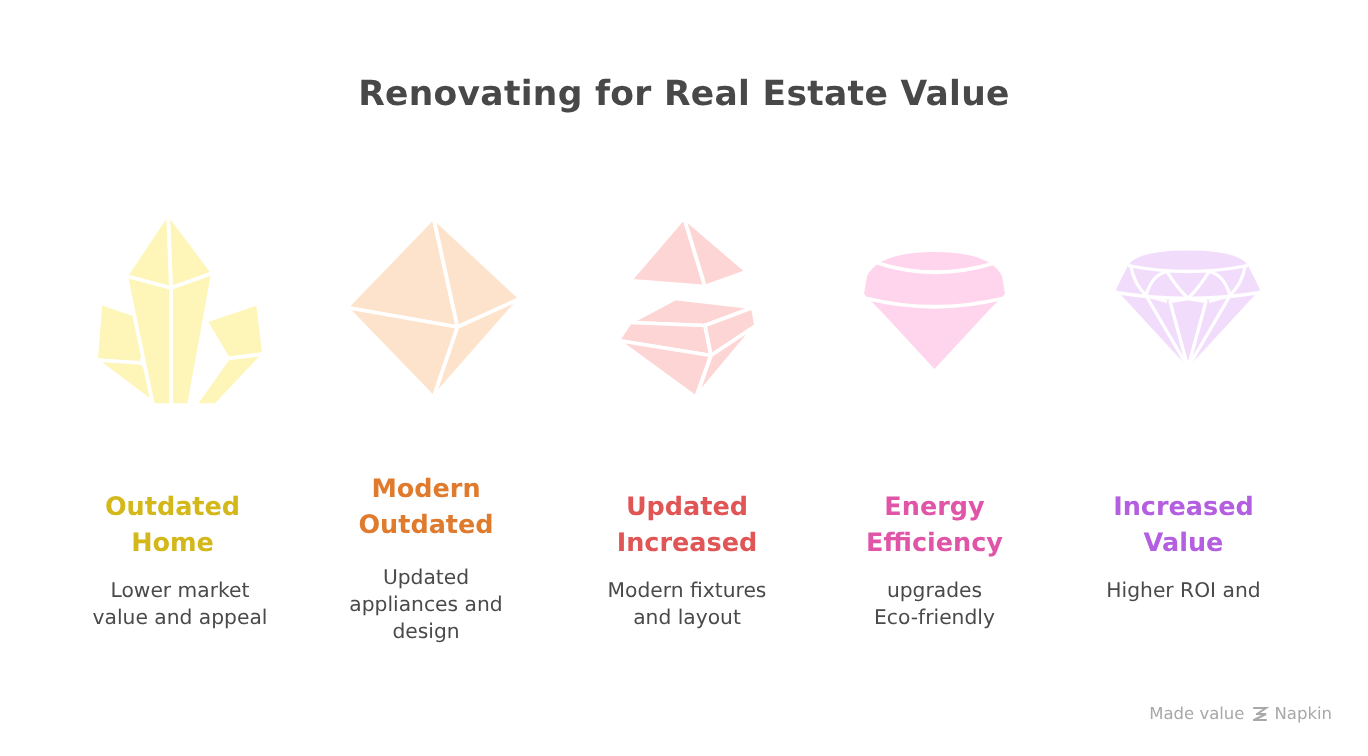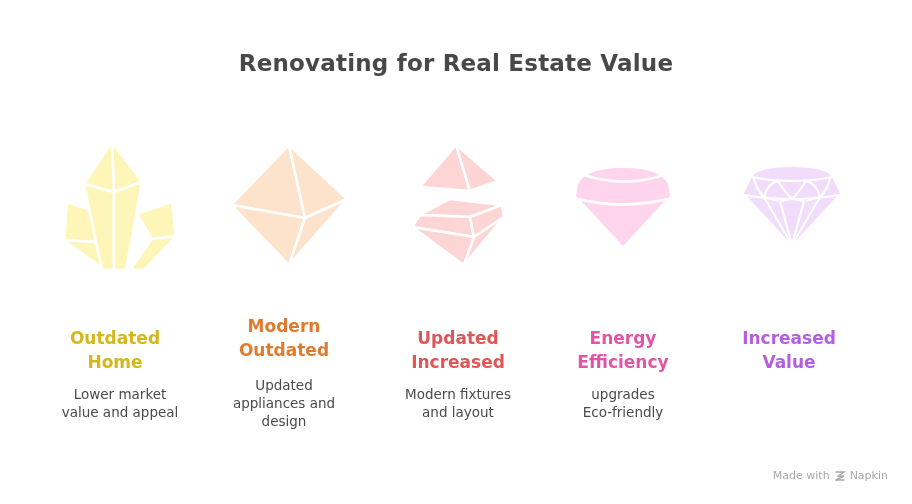--- a/index.html
+++ b/index.html
@@ -180,24 +180,25 @@
 </div>
 <div class="desc" style="left:378px; top:385px; width:160px;">
   <div>Modern fixtures</div>
   <div>and layout</div>
 </div>
 <div class="desc" style="left:548px; top:385px; width:150px;">
   <div>upgrades</div>
   <div>Eco-friendly</div>
 </div>
 <div class="desc" style="left:714px; top:385px; width:150px;">
+  <div>Higher ROI and</div>
 </div>
 
 <div class="footer">
-  <span>Made with</span>
+  <span>Made value</span>
   <span>
     <svg width="12" height="12" viewBox="0 0 12 12">
       <g fill="none" stroke="#a8a8a8" stroke-width="1.4" stroke-linecap="round">
         <path d="M 2,2 L 10,2 L 4,6"></path>
         <path d="M 4,6 L 10,6 L 2,10"></path>
         <path d="M 2,10 L 10,10"></path>
       </g>
     </svg>
   </span>
   <span>Napkin</span>

